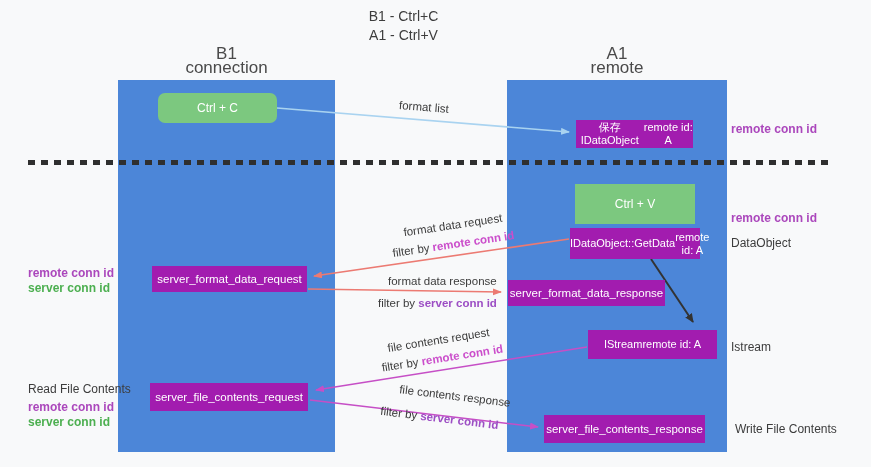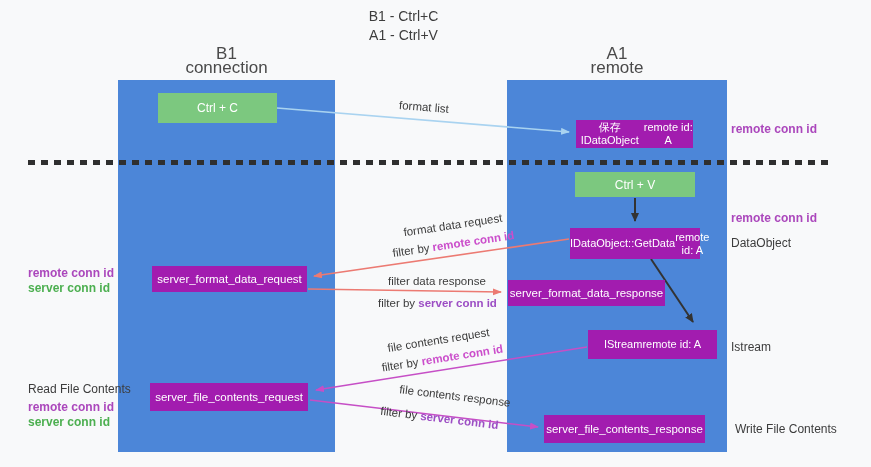--- a/index.html
+++ b/index.html
@@ -61,30 +61,30 @@
     </defs>
     <line x1="277" y1="108" x2="569" y2="132" stroke="#a9d3f0" stroke-width="1.6" marker-end="url(#m-blue)"></line>
     <line x1="635" y1="198" x2="635" y2="221" stroke="#333333" stroke-width="2" marker-end="url(#m-black)"></line>
     <line x1="651" y1="259" x2="693" y2="322" stroke="#333333" stroke-width="2" marker-end="url(#m-black)"></line>
     <line x1="569" y1="239" x2="314" y2="276" stroke="#ec7a72" stroke-width="1.6" marker-end="url(#m-salmon)"></line>
     <line x1="308" y1="289" x2="501" y2="292" stroke="#ec7a72" stroke-width="1.6" marker-end="url(#m-salmon)"></line>
     <line x1="587" y1="347" x2="316" y2="390" stroke="#c64fc6" stroke-width="1.6" marker-end="url(#m-magenta)"></line>
     <line x1="310" y1="400" x2="538" y2="427" stroke="#c64fc6" stroke-width="1.6" marker-end="url(#m-magenta)"></line>
   </svg>
 
-  <div class="gbox" style="left:158px;top:93px;width:119px;height:30px;">
+  <div class="gbox" style="left:158px;top:93px;width:119px;height:30px;border-radius:7px;">
     <span>Ctrl + C</span>
   </div>
 
   <div class="obox" style="left:576px;top:120px;width:117px;height:28px;">
     <span>保存IDataObject</span>
     <span>remote id: A</span>
   </div>
 
-  <div class="gbox" style="left:575px;top:172px;width:120px;height:25px;">
+  <div class="gbox" style="left:575px;top:184px;width:120px;height:40px;">
     <span>Ctrl + V</span>
   </div>
 
   <div class="obox" style="left:570px;top:228px;width:130px;height:31px;justify-content:space-between;">
     <span>IDataObject::GetData</span>
     <span>remote id: A</span>
   </div>
 
   <div class="obox one" style="left:152px;top:266px;width:155px;height:26px;">
     <span>server_format_data_request</span>
@@ -107,21 +107,21 @@
     <span>server_file_contents_response</span>
   </div>
 
   <div class="flowlbl" style="left:399px;top:101px;transform:rotate(4.5deg);">format list</div>
 
   <div class="flowlbl" style="left:403px;top:219px;transform:rotate(-8.5deg);">format data request</div>
   <div class="flowlbl" style="left:392px;top:238px;transform:rotate(-8.5deg);">
     <span>filter by </span><span class="inline-magenta">remote conn id</span>
   </div>
 
-  <div class="flowlbl" style="left:388px;top:275px;">filter data response</div>
+  <div class="flowlbl" style="left:388px;top:275px;">format data response</div>
   <div class="flowlbl" style="left:378px;top:297px;">
     <span>filter by </span><span class="inline-purple">server conn id</span>
   </div>
 
   <div class="flowlbl" style="left:387px;top:334px;transform:rotate(-9deg);">file contents request</div>
   <div class="flowlbl" style="left:381px;top:352px;transform:rotate(-9deg);">
     <span>filter by </span><span class="inline-magenta">remote conn id</span>
   </div>
 
   <div class="flowlbl" style="left:399px;top:390px;transform:rotate(7deg);">file contents response</div>

